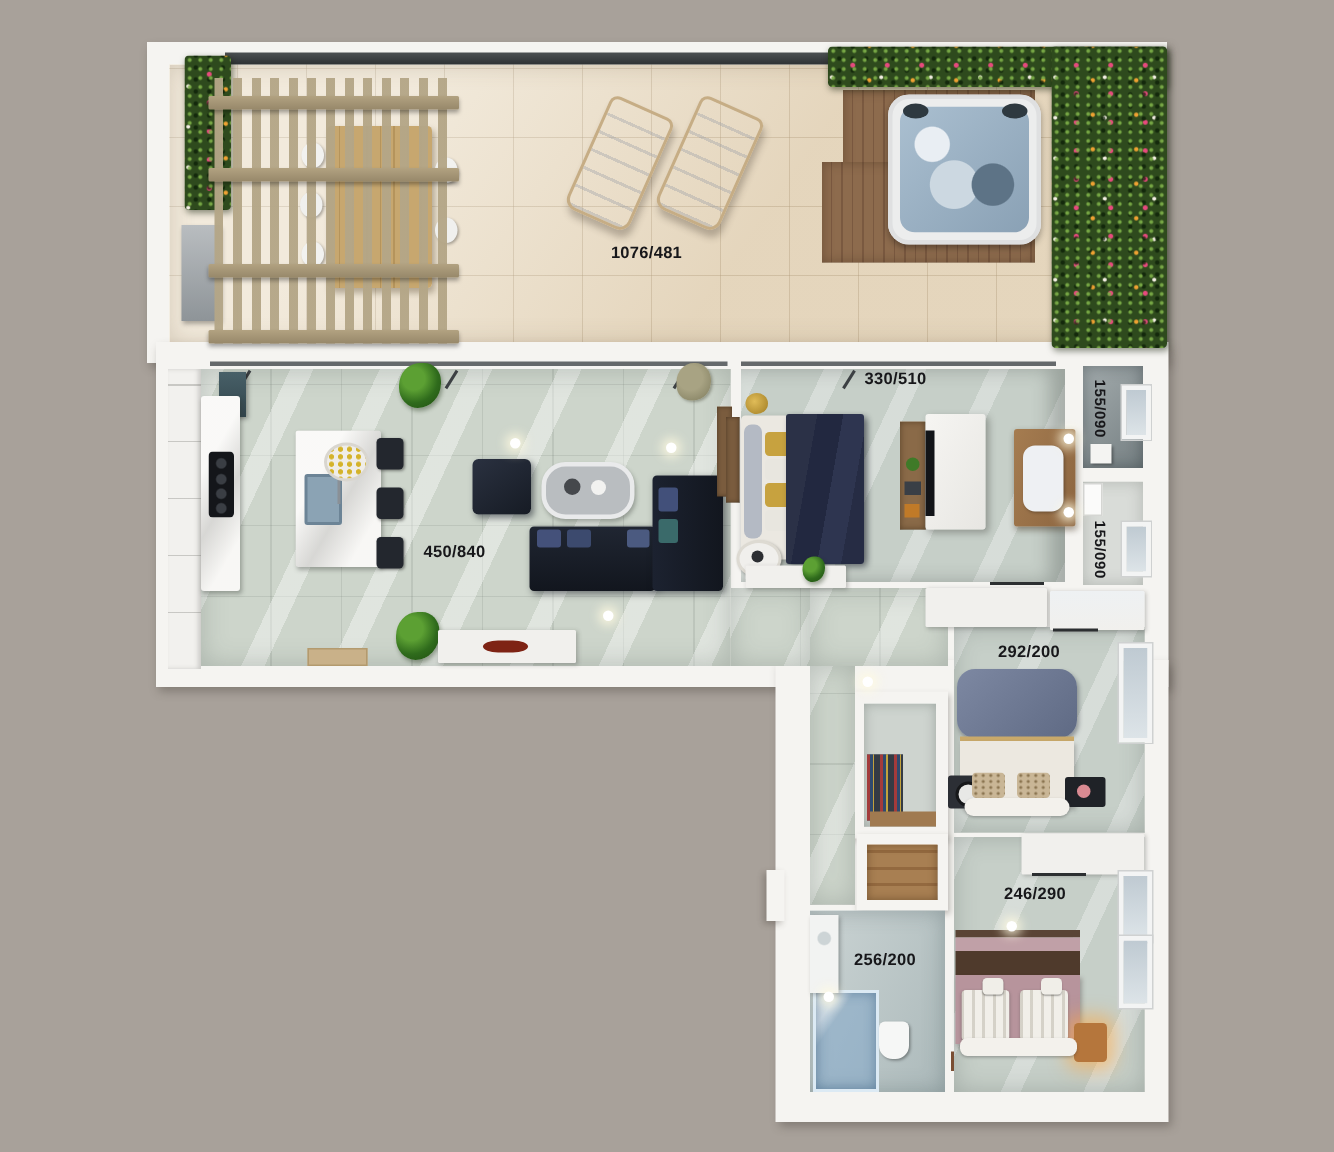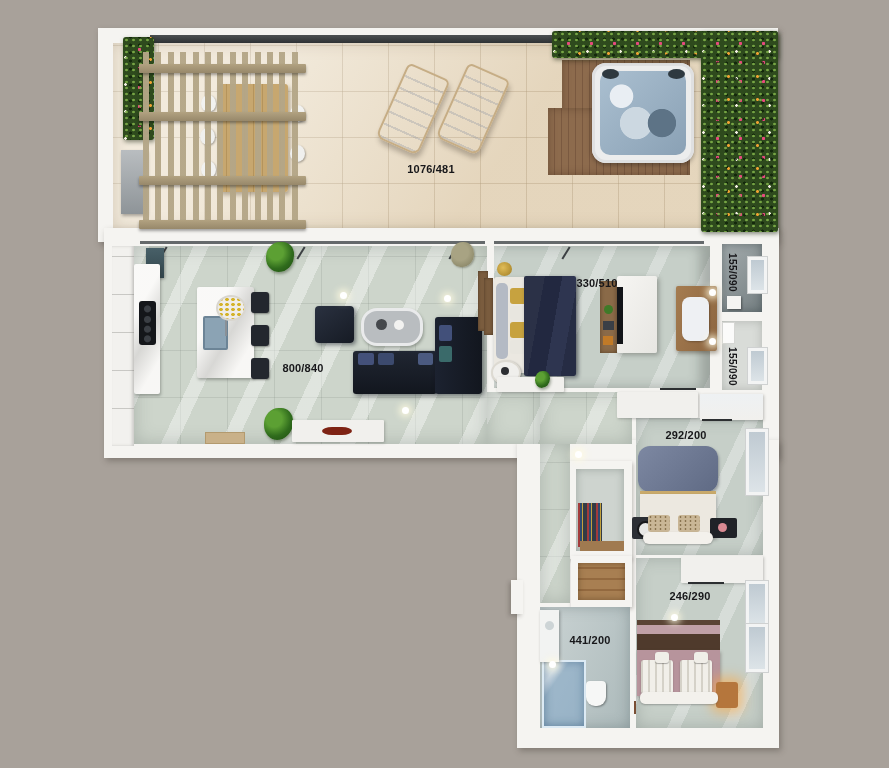--- a/index.html
+++ b/index.html
@@ -188,21 +188,21 @@
   <div class="abs pillowW z40" style="left:680px;top:660px;width:32px;height:34px"></div>
   <div class="abs z40" style="left:655px;top:652px;width:14px;height:11px;background:#f0eee8;border-radius:3px;box-shadow:0 1px 1px rgba(0,0,0,.3)"></div>
   <div class="abs z40" style="left:694px;top:652px;width:14px;height:11px;background:#f0eee8;border-radius:3px;box-shadow:0 1px 1px rgba(0,0,0,.3)"></div>
   <div class="abs z40" style="left:640px;top:692px;width:78px;height:12px;border-radius:5px;background:#f3f1ec;box-shadow:0 1px 2px rgba(60,60,60,.35)"></div>
   <div class="abs z20" style="left:634px;top:701px;width:92px;height:13px;background:repeating-linear-gradient(90deg,#7a4e33 0 5px,#6a4029 5px 6px)"></div>
   <div class="abs z30" style="left:716px;top:682px;width:22px;height:26px;background:#b5763c;border-radius:3px;box-shadow:0 0 12px 5px rgba(255,165,60,.55)"></div>
   <div class="abs window z30" style="left:746px;top:581px;width:16px;height:41px"></div>
   <div class="abs window z30" style="left:746px;top:624px;width:16px;height:42px"></div>
   <div class="abs lbl" style="left:655px;top:590px;width:70px">246/290</div>
 
-  <div class="abs lbl" style="left:555px;top:634px;width:70px">441/200</div>
+  <div class="abs lbl" style="left:555px;top:634px;width:70px">256/200</div>
 
   <div class="abs z30" style="left:146px;top:248px;width:18px;height:30px;background:linear-gradient(#486068,#32454c);box-shadow:1px 1px 3px rgba(0,0,0,.35)"></div>
   <div class="abs marble z30" style="left:134px;top:264px;width:26px;height:130px"></div>
   <div class="abs z40" style="left:139px;top:301px;width:17px;height:44px;background:#14161a;border-radius:3px;background-image:radial-gradient(circle at 50% 18%, #3a3e44 0 3px, transparent 4px),radial-gradient(circle at 50% 42%, #3a3e44 0 3px, transparent 4px),radial-gradient(circle at 50% 64%, #3a3e44 0 3px, transparent 4px),radial-gradient(circle at 50% 86%, #3a3e44 0 3px, transparent 4px)"></div>
   <div class="abs marble z30" style="left:197px;top:287px;width:57px;height:91px">
     <div class="abs" style="left:6px;top:29px;width:21px;height:30px;background:#8ba3b4;border:2px solid #6c8496;border-radius:2px"></div>
     <div class="abs" style="left:28px;top:31px;width:2px;height:18px;background:#8a9096"></div>
     <div class="abs" style="left:19px;top:8px;width:26px;height:22px;border-radius:50%;background:#efede8;border:2px solid #d9d6cf;background-image:radial-gradient(circle,#d4b32a 1.5px,transparent 2px);background-size:6px 5px"></div>
   </div>
   <div class="abs z30" style="left:251px;top:292px;width:18px;height:21px;background:#23272e;border-radius:3px;box-shadow:1px 1px 2px rgba(0,0,0,.4)"></div>
@@ -225,21 +225,21 @@
   <div class="abs z40" style="left:418px;top:353px;width:15px;height:12px;background:#4b5a80;border-radius:2px"></div>
   <div class="abs z40" style="left:439px;top:325px;width:13px;height:16px;background:#42507a;border-radius:2px"></div>
   <div class="abs z40" style="left:439px;top:346px;width:13px;height:16px;background:#3a6a6a;border-radius:2px"></div>
 
   <div class="abs cab z30" style="left:292px;top:420px;width:92px;height:22px">
     <div class="abs" style="left:30px;top:7px;width:30px;height:8px;background:#7e2314;border-radius:40%/60%"></div>
   </div>
   <div class="abs z30" style="left:205px;top:432px;width:38px;height:10px;background:#c9b189;border:1px solid #b39a6e"></div>
   <div class="abs z30" style="left:478px;top:271px;width:10px;height:60px;background:#7a5c3e;box-shadow:inset 0 0 3px rgba(30,20,10,.5)"></div>
 
-  <div class="abs lbl" style="left:268px;top:362px;width:70px">800/840</div>
+  <div class="abs lbl" style="left:268px;top:362px;width:70px">450/840</div>
 
   <div class="abs z30" style="left:484px;top:278px;width:9px;height:57px;background:#7a5c3e;box-shadow:inset 0 0 3px rgba(30,20,10,.5)"></div>
   <div class="abs z30" style="left:494px;top:277px;width:82px;height:96px;background:#ebe8e1;border-radius:3px;box-shadow:1px 2px 4px rgba(60,62,58,.35)">
     <div class="abs" style="left:2px;top:6px;width:12px;height:76px;background:#b4bac4;border-radius:5px"></div>
     <div class="abs" style="left:16px;top:11px;width:18px;height:16px;background:#c7a23f;border-radius:3px"></div>
     <div class="abs" style="left:16px;top:29px;width:18px;height:14px;background:#e8e6df;border-radius:3px"></div>
     <div class="abs" style="left:16px;top:45px;width:18px;height:16px;background:#c7a23f;border-radius:3px"></div>
     <div class="abs" style="left:16px;top:63px;width:18px;height:14px;background:#e8e6df;border-radius:3px"></div>
     <div class="abs" style="left:30px;top:-1px;width:52px;height:100px;border-radius:2px;background:linear-gradient(100deg,#2b3147 0 30%,#222840 30% 55%,#2e3550 55% 78%,#262c44 78% 100%);box-shadow:2px 2px 4px rgba(20,25,40,.45)"></div>
   </div>
@@ -258,21 +258,21 @@
   <div class="abs z30" style="left:617px;top:276px;width:40px;height:77px;background:linear-gradient(120deg,#f6f5f2,#e7e6e2);box-shadow:2px 2px 5px rgba(70,70,65,.4);border-radius:2px">
     <div class="abs" style="left:0;top:11px;width:6px;height:57px;background:#121418"></div>
   </div>
 
   <div class="abs z30" style="left:676px;top:286px;width:41px;height:65px;background:linear-gradient(110deg,#a57c50,#8c6540);box-shadow:1px 2px 4px rgba(50,35,20,.45);border-radius:2px">
     <div class="abs" style="left:6px;top:11px;width:27px;height:44px;background:#eef0f3;border-radius:8px;box-shadow:1px 1px 2px rgba(0,0,0,.25)"></div>
     <div class="abs light" style="left:33px;top:3px"></div>
     <div class="abs light" style="left:33px;top:52px"></div>
   </div>
 
-  <div class="abs lbl" style="left:562px;top:277px;width:70px">330/510</div>
+  <div class="abs lbl" style="left:562px;top:247px;width:70px">330/510</div>
 
   <div class="abs light" style="left:340px;top:292px"></div>
   <div class="abs light" style="left:444px;top:295px"></div>
   <div class="abs light" style="left:402px;top:407px"></div>
   <div class="abs light" style="left:575px;top:451px"></div>
   <div class="abs light" style="left:671px;top:614px"></div>
   <div class="abs light" style="left:549px;top:661px"></div>
 
 </div>
 

